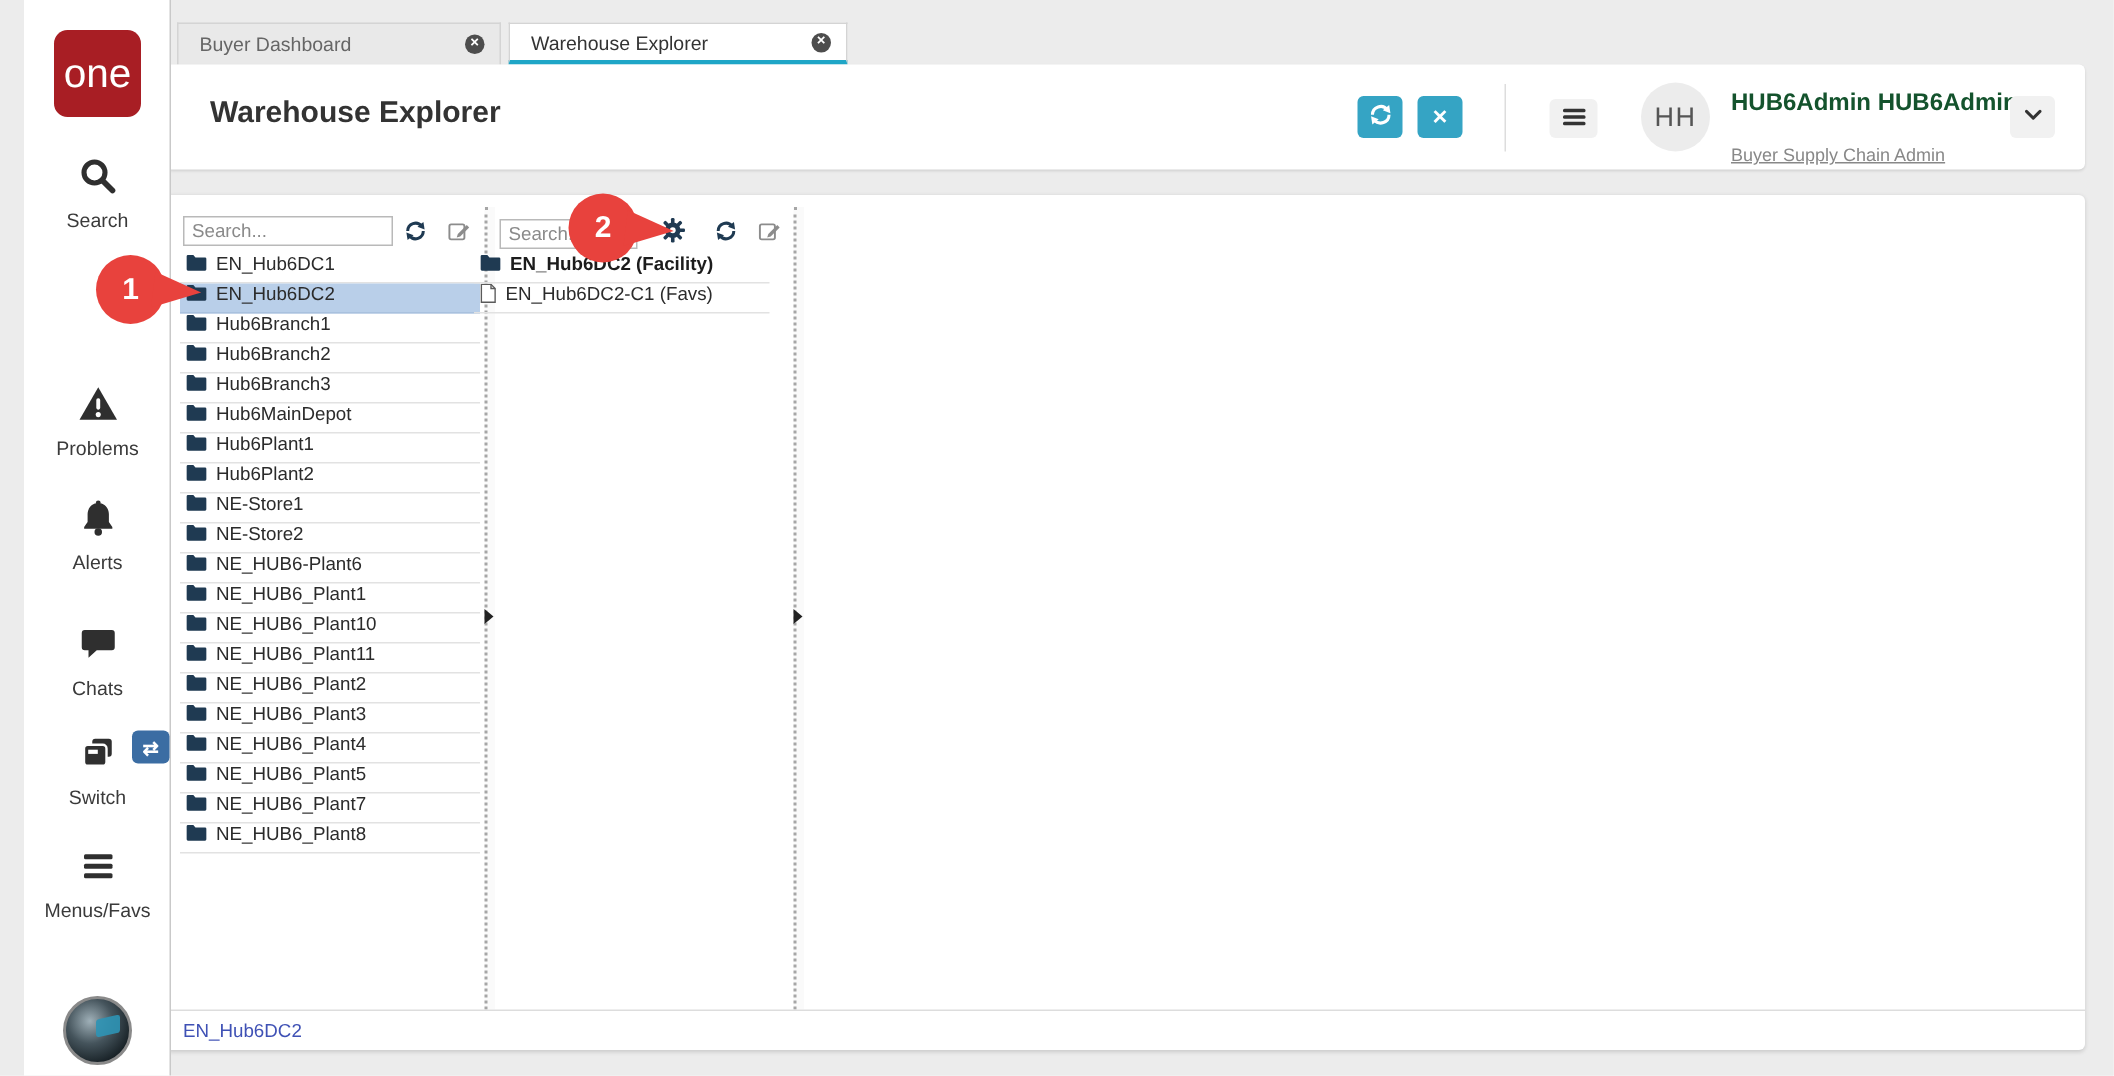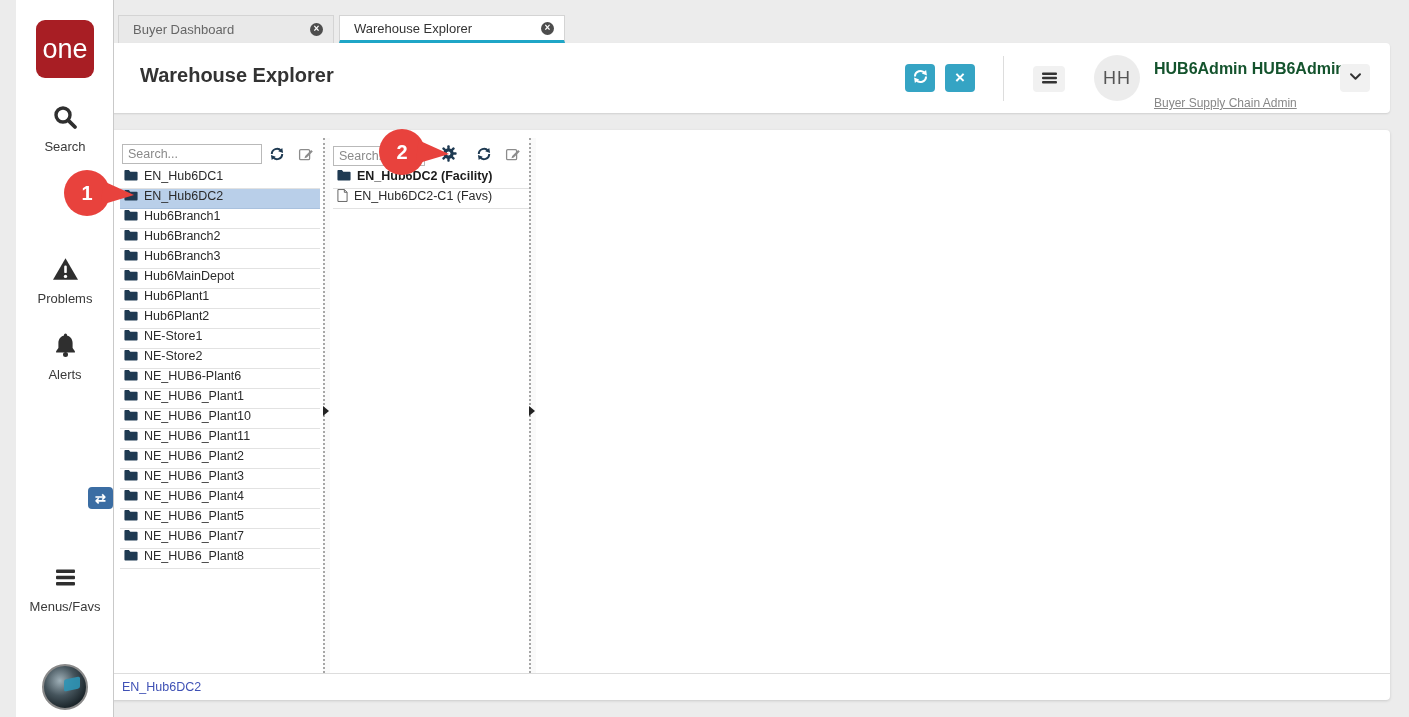--- a/index.html
+++ b/index.html
@@ -130,21 +130,39 @@
           <g fill="#2f2f2f">
             <circle cx="13.5" cy="3.2" r="1.6"></circle>
             <path d="M13.5 3.4c-4.4 0-7.1 3.5-7.1 7.5v5.1l-2.3 3.3v1.2h18.8v-1.2l-2.3-3.3v-5.1c0-4-2.7-7.5-7.1-7.5z"></path>
             <circle cx="13.5" cy="22.6" r="2.5"></circle>
           </g>
         </svg>
     </span>
     <span class="slabel">Alerts</span>
   </div>
 
-
+  <div class="side-item" style="top:416px">
+    <span class="sicon">
+      <svg width="27" height="27" viewBox="0 0 27 27">
+          <path d="M4.5 4h18q2 0 2 2v9.5q0 2-2 2H12.5L7 22.5V17.5H4.5q-2 0-2-2V6q0-2 2-2z" fill="#2f2f2f"></path>
+        </svg>
+    </span>
+    <span class="slabel">Chats</span>
+  </div>
+
+  <div class="side-item" style="top:489px">
+    <span class="sicon">
+      <svg width="27" height="27" viewBox="0 0 27 27">
+          <rect x="9.5" y="3.5" width="13" height="12" rx="2" fill="#2f2f2f"></rect>
+          <rect x="4" y="7.5" width="15" height="14" rx="2.5" fill="#2f2f2f" stroke="#fdfdfd" stroke-width="1.6"></rect>
+          <rect x="6.8" y="10.8" width="6.4" height="2.8" fill="#fdfdfd"></rect>
+        </svg>
+    </span>
+    <span class="slabel">Switch</span>
+  </div>
   <div class="switch-badge">
     <span>⇄</span>
   </div>
 
   <div class="side-item" style="top:564px">
     <span class="sicon">
       <svg width="27" height="27" viewBox="0 0 27 27">
           <g fill="#2f2f2f">
             <rect x="4" y="5.5" width="19" height="3.4" rx="1"></rect>
             <rect x="4" y="11.8" width="19" height="3.4" rx="1"></rect>
@@ -453,21 +471,21 @@
         <polygon points="16.6,2.4 17.6,8.8 11.6,6.5" fill="#1f3a52"></polygon>
       </svg>
   </span>
   <span class="panel-icon" style="left:394px; top:15px;">
     <svg width="16" height="16" viewBox="0 0 20 20">
         <rect x="2" y="4.5" width="12.5" height="12.5" rx="1.5" fill="none" stroke="#8c8c8c" stroke-width="1.6"></rect>
         <path d="M9 12.5 16.5 5l2 2L11 14.5l-2.9.9z" fill="#8c8c8c"></path>
       </svg>
   </span>
 
-  <div class="tree" id="tree2-rows" style="left:223px; width:197px;">
+  <div class="tree" id="tree2-rows" style="left:206px; width:197px;">
       <div class="tree-row bold">
     <span class="folder-ic">
       <svg width="14" height="12" viewBox="0 0 16 13">
             <path d="M.5 1.7Q.5.7 1.5.7h4.1l1.6 2h7.3q1 0 1 1v8q0 1-1 1h-13q-1 0-1-1z" fill="#1f3a52"></path>
           </svg>
     </span>
 
     <span class="row-label">EN_Hub6DC2 (Facility)</span>
   </div>
       <div class="tree-row file">

